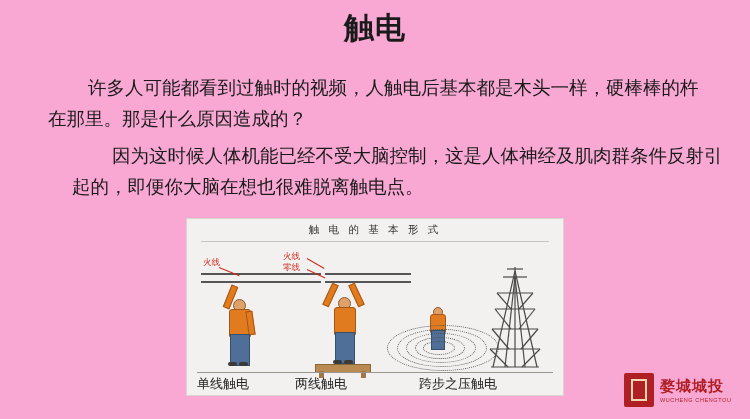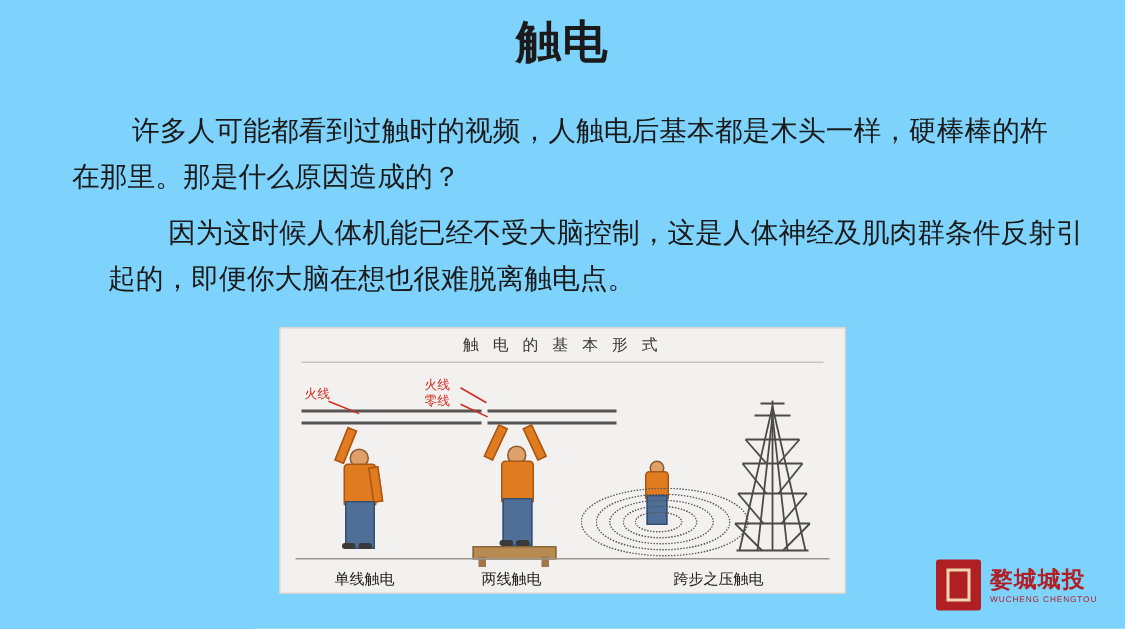--- a/index.html
+++ b/index.html
@@ -11,21 +11,21 @@
     height: 419px;
     background: #ffffff;
     font-family: "Liberation Sans", sans-serif;
     overflow: hidden;
     position: relative;
   }
   .slide {
     position: relative;
     width: 750px;
     height: 419px;
-    background: #7dd3fc;
+    background: #f9a8d4;
   }
   .slide-title {
     position: absolute;
     top: 8px;
     left: 0;
     width: 750px;
     text-align: center;
     font-size: 30px;
     font-weight: bold;
     color: #1a1a1a;
@@ -86,23 +86,23 @@
     position: absolute;
     left: 10px;
     right: 10px;
     bottom: 24px;
     height: 1px;
     background: #9b9590;
   }
   .sub-caption {
     position: absolute;
     bottom: 4px;
-    font-size: 10px;
+    font-size: 13px;
     color: #222;
-    text-align: center;
+    text-align: left;
     font-family: "DejaVu Sans", "Liberation Sans", sans-serif;
   }
   .sc1 { left: 10px;  width: 92px; }
   .sc2 { left: 108px; width: 92px; }
   .sc3 { left: 232px; width: 120px; margin-top: 29px; }
 
   
   .wire {
     position: absolute;
     background: #555;

